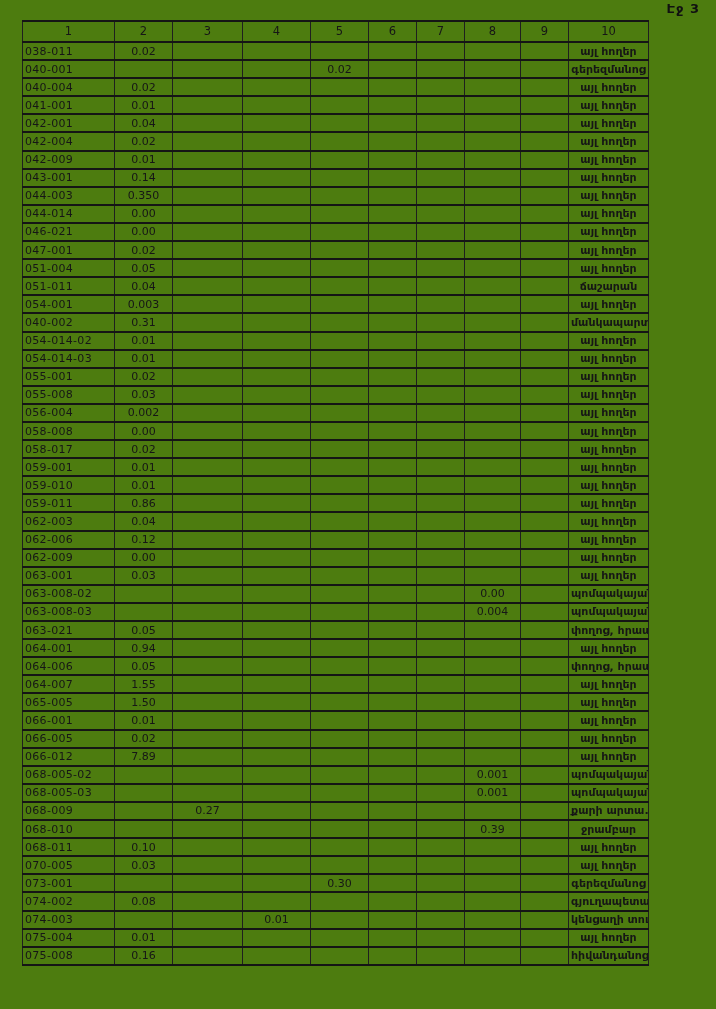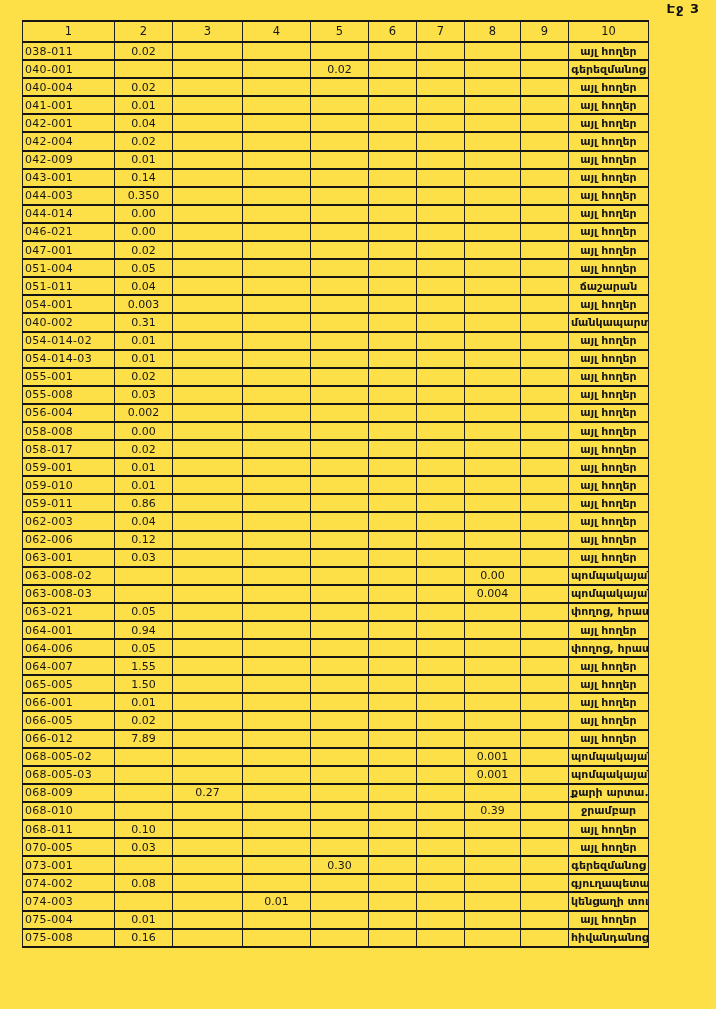--- a/index.html
+++ b/index.html
@@ -1,19 +1,19 @@
 <!DOCTYPE html>
 <html><head>
 <meta charset="utf-8">
 <style>
   html,body{margin:0;padding:0;background:#ffffff;}
   .page{
     position:relative;
     width:716px;height:1009px;
-    background:#fde047;
+    background:#4d7c0f;
     font-family:"DejaVu Sans",sans-serif;
     color:#161616;
     overflow:hidden;
   }
   .page-label{
     position:absolute;top:1px;right:16px;
     font-size:13px;font-weight:bold;color:#111;
     letter-spacing:1px;
   }
   table.grid{
@@ -417,20 +417,32 @@
           <td class="val"></td>
           <td class="val"></td>
           <td class="val"></td>
           <td class="val"></td>
           <td class="val"></td>
           <td class="val"></td>
           <td class="val"></td>
           <td class="use"><span>այլ հողեր</span></td>
         </tr>
         <tr>
+          <td class="code">062-009</td>
+          <td class="val">0.00</td>
+          <td class="val"></td>
+          <td class="val"></td>
+          <td class="val"></td>
+          <td class="val"></td>
+          <td class="val"></td>
+          <td class="val"></td>
+          <td class="val"></td>
+          <td class="use"><span>այլ հողեր</span></td>
+        </tr>
+        <tr>
           <td class="code">063-001</td>
           <td class="val">0.03</td>
           <td class="val"></td>
           <td class="val"></td>
           <td class="val"></td>
           <td class="val"></td>
           <td class="val"></td>
           <td class="val"></td>
           <td class="val"></td>
           <td class="use"><span>այլ հողեր</span></td>

